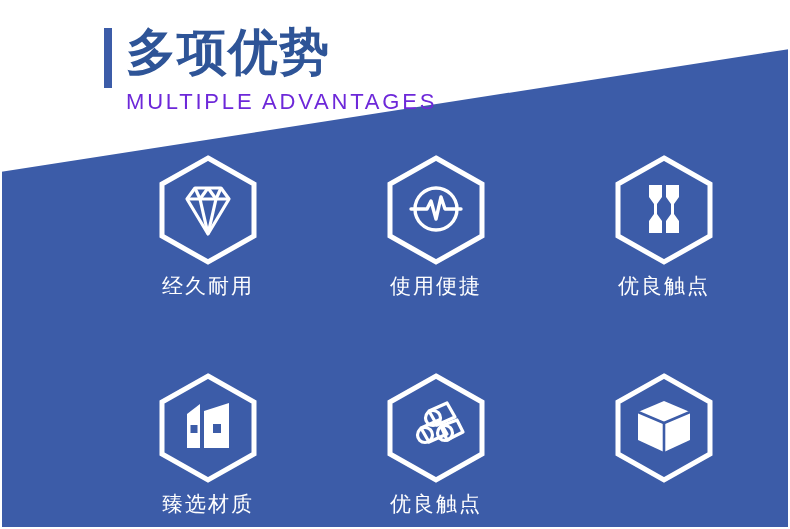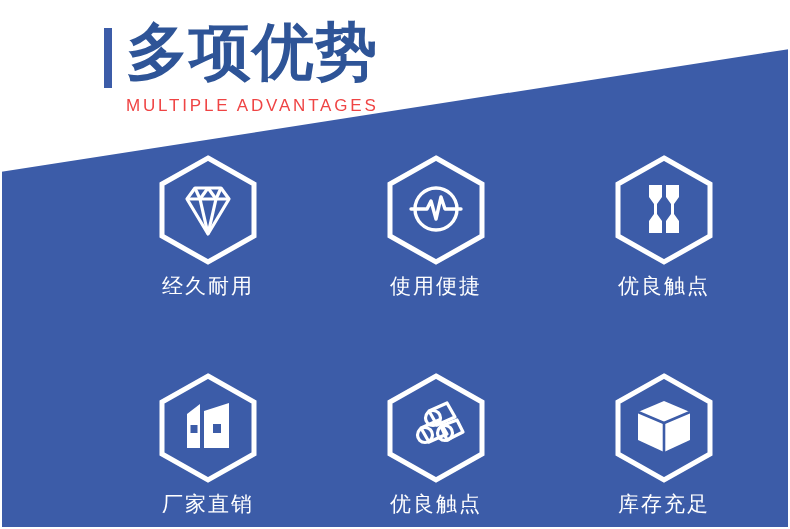--- a/index.html
+++ b/index.html
@@ -55,33 +55,33 @@
   .title-bar {
     width: 8px;
     height: 60px;
     background: #3c5ca8;
     margin-right: 14px;
     margin-top: 4px;
     flex: none;
   }
   .title-cn {
     font-family: "DejaVu Sans", "Liberation Sans", sans-serif;
-    font-size: 62px;
+    font-size: 50px;
     line-height: 56px;
     font-weight: bold;
     color: #2e5497;
     letter-spacing: 1px;
     white-space: nowrap;
   }
   .title-en {
     margin-left: 22px;
-    margin-top: 8px;
-    font-size: 17px;
+    margin-top: 1px;
+    font-size: 22px;
     letter-spacing: 2.8px;
-    color: #ef4444;
+    color: #6d28d9;
     white-space: nowrap;
     font-weight: 400;
   }
 
   
   .grid {
     position: absolute;
     left: 116px;
     top: 152px;
     width: 552px;
@@ -185,21 +185,21 @@
           </g>
           <g fill="#3c5ca8">
             <rect x="35.5" y="55" width="7" height="8"></rect>
             <rect x="58" y="54" width="8" height="9"></rect>
           </g>
           <g fill="none" stroke="#3c5ca8" stroke-width="2.4">
             <line x1="47" y1="34" x2="47" y2="78"></line>
           </g>
         </svg>
       </div>
-      <div class="cell-label">厂家直销</div>
+      <div class="cell-label">臻选材质</div>
     </div>
 
     <div class="cell">
       <div class="hex-wrap">
         <svg width="106" height="110" viewBox="0 0 106 110">
           <polygon points="53,6 99,32 99,84 53,110 7,84 7,32" fill="none" stroke="#ffffff" stroke-width="5" stroke-linejoin="miter"></polygon>
           <g fill="none" stroke="#ffffff" stroke-width="3.2" stroke-linejoin="round" stroke-linecap="round">
 
             <path d="M46,41 L64,33 L72,47 L54,55 Z"></path>
             <circle cx="50" cy="48" r="7.5"></circle>
@@ -221,19 +221,18 @@
           <polygon points="53,6 99,32 99,84 53,110 7,84 7,32" fill="none" stroke="#ffffff" stroke-width="5" stroke-linejoin="miter"></polygon>
           <g>
             <polygon points="53,31 79,42 79,70 53,82 27,70 27,42" fill="#ffffff"></polygon>
             <g fill="none" stroke="#3c5ca8" stroke-width="2.6" stroke-linejoin="round">
               <polyline points="27,42 53,53 79,42"></polyline>
               <line x1="53" y1="53" x2="53" y2="82"></line>
             </g>
           </g>
         </svg>
       </div>
-      <div class="cell-label">库存充足</div>
     </div>
 
   </div>
 
   <div class="bg-white-edge"></div>
 </div>
 
 </body></html>

